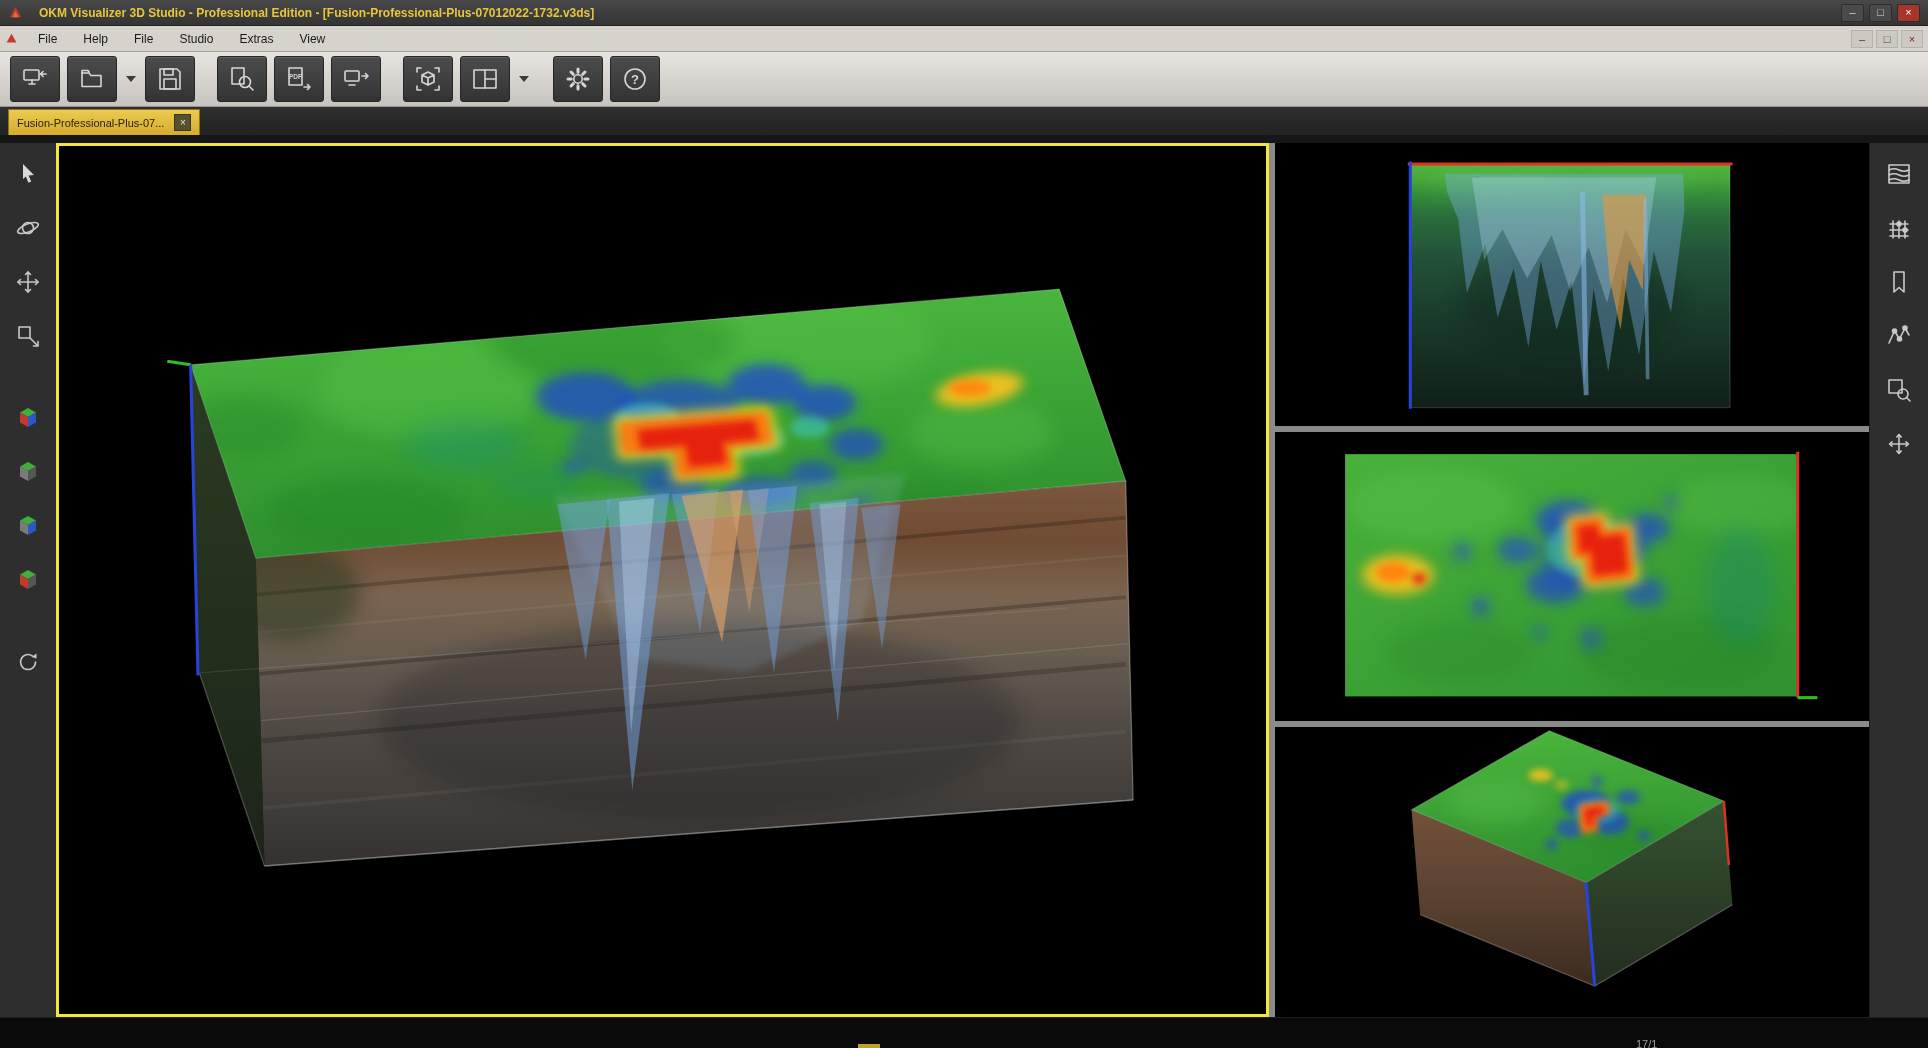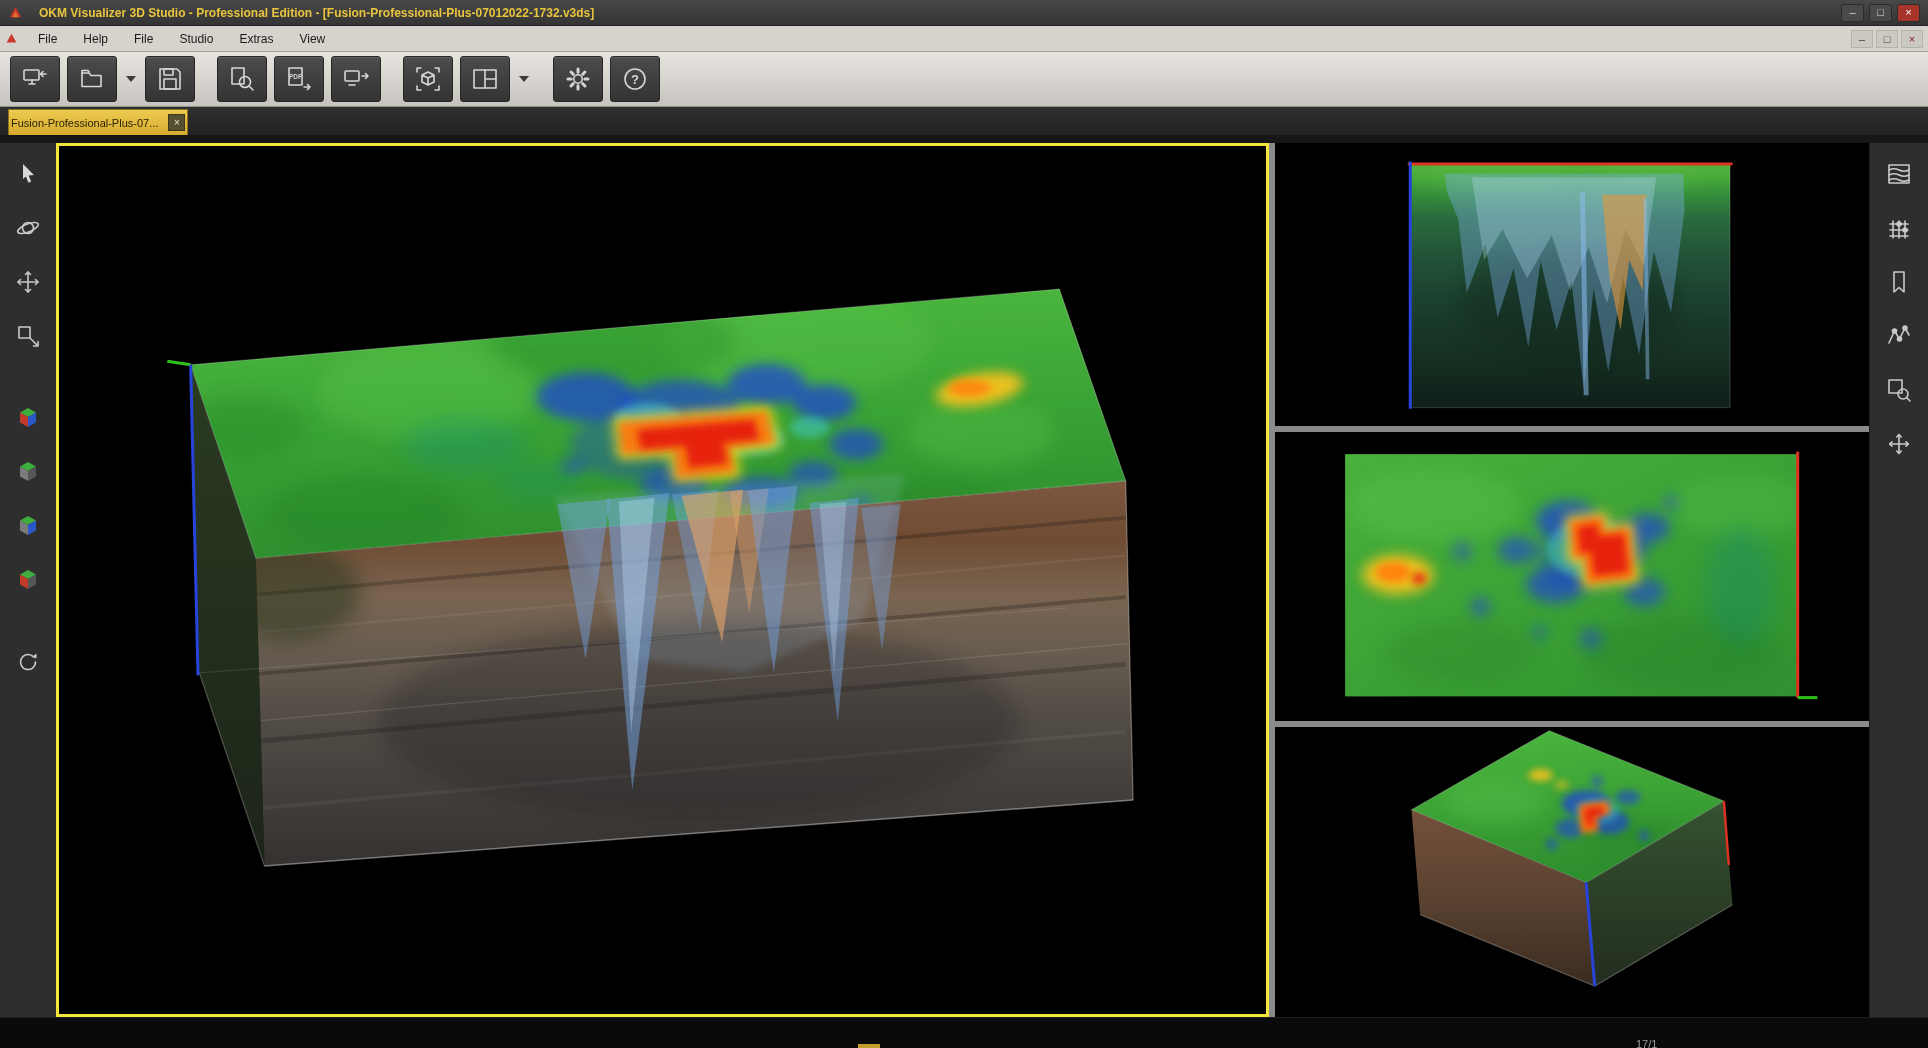--- a/index.html
+++ b/index.html
@@ -31,21 +31,21 @@
   .tbtn{width:48px;height:44px;background:linear-gradient(#4c4c4c,#333333);border:1px solid #262626;
         border-radius:3px;box-shadow:inset 0 1px 0 #616161;display:flex;align-items:center;justify-content:center;}
   .tb-drop{width:0;height:0;border-left:5px solid transparent;border-right:5px solid transparent;
            border-top:6px solid #3c3c3c;margin:0 2px;}
   .tb-gap{width:8px;}
   .ticon{stroke:#d6d6d6;fill:none;stroke-width:1.6;stroke-linecap:round;stroke-linejoin:round;}
 
   
   .tabbar{height:28px;background:linear-gradient(#2e2e2e,#222222);display:flex;align-items:flex-end;padding-left:8px;}
   .tab{height:25px;background:linear-gradient(#eccb50,#d6aa2e);border:1px solid #8d721e;border-bottom:none;
-       display:flex;align-items:center;gap:10px;padding:0 2px;color:#2b2306;font-size:11px;}
+       display:flex;align-items:center;gap:10px;padding:0 8px;color:#2b2306;font-size:11px;}
   .tab-close{width:15px;height:15px;background:#55502f;border:1px solid #3b371f;color:#e8e4d2;font-size:10px;
              line-height:1;display:flex;align-items:center;justify-content:center;}
 
   
   .content{display:flex;height:882px;background:#161616;padding-top:8px;box-sizing:border-box;}
   .toolstrip{width:56px;background:#2e2e2e;display:flex;flex-direction:column;align-items:center;
              padding-top:10px;gap:12px;box-sizing:border-box;}
   .toolstrip.right{width:59px;border-left:1px solid #1d1d1d;}
   .tsbtn{width:42px;height:42px;display:flex;align-items:center;justify-content:center;border-radius:3px;}
   .ts-gap{height:16px;}

